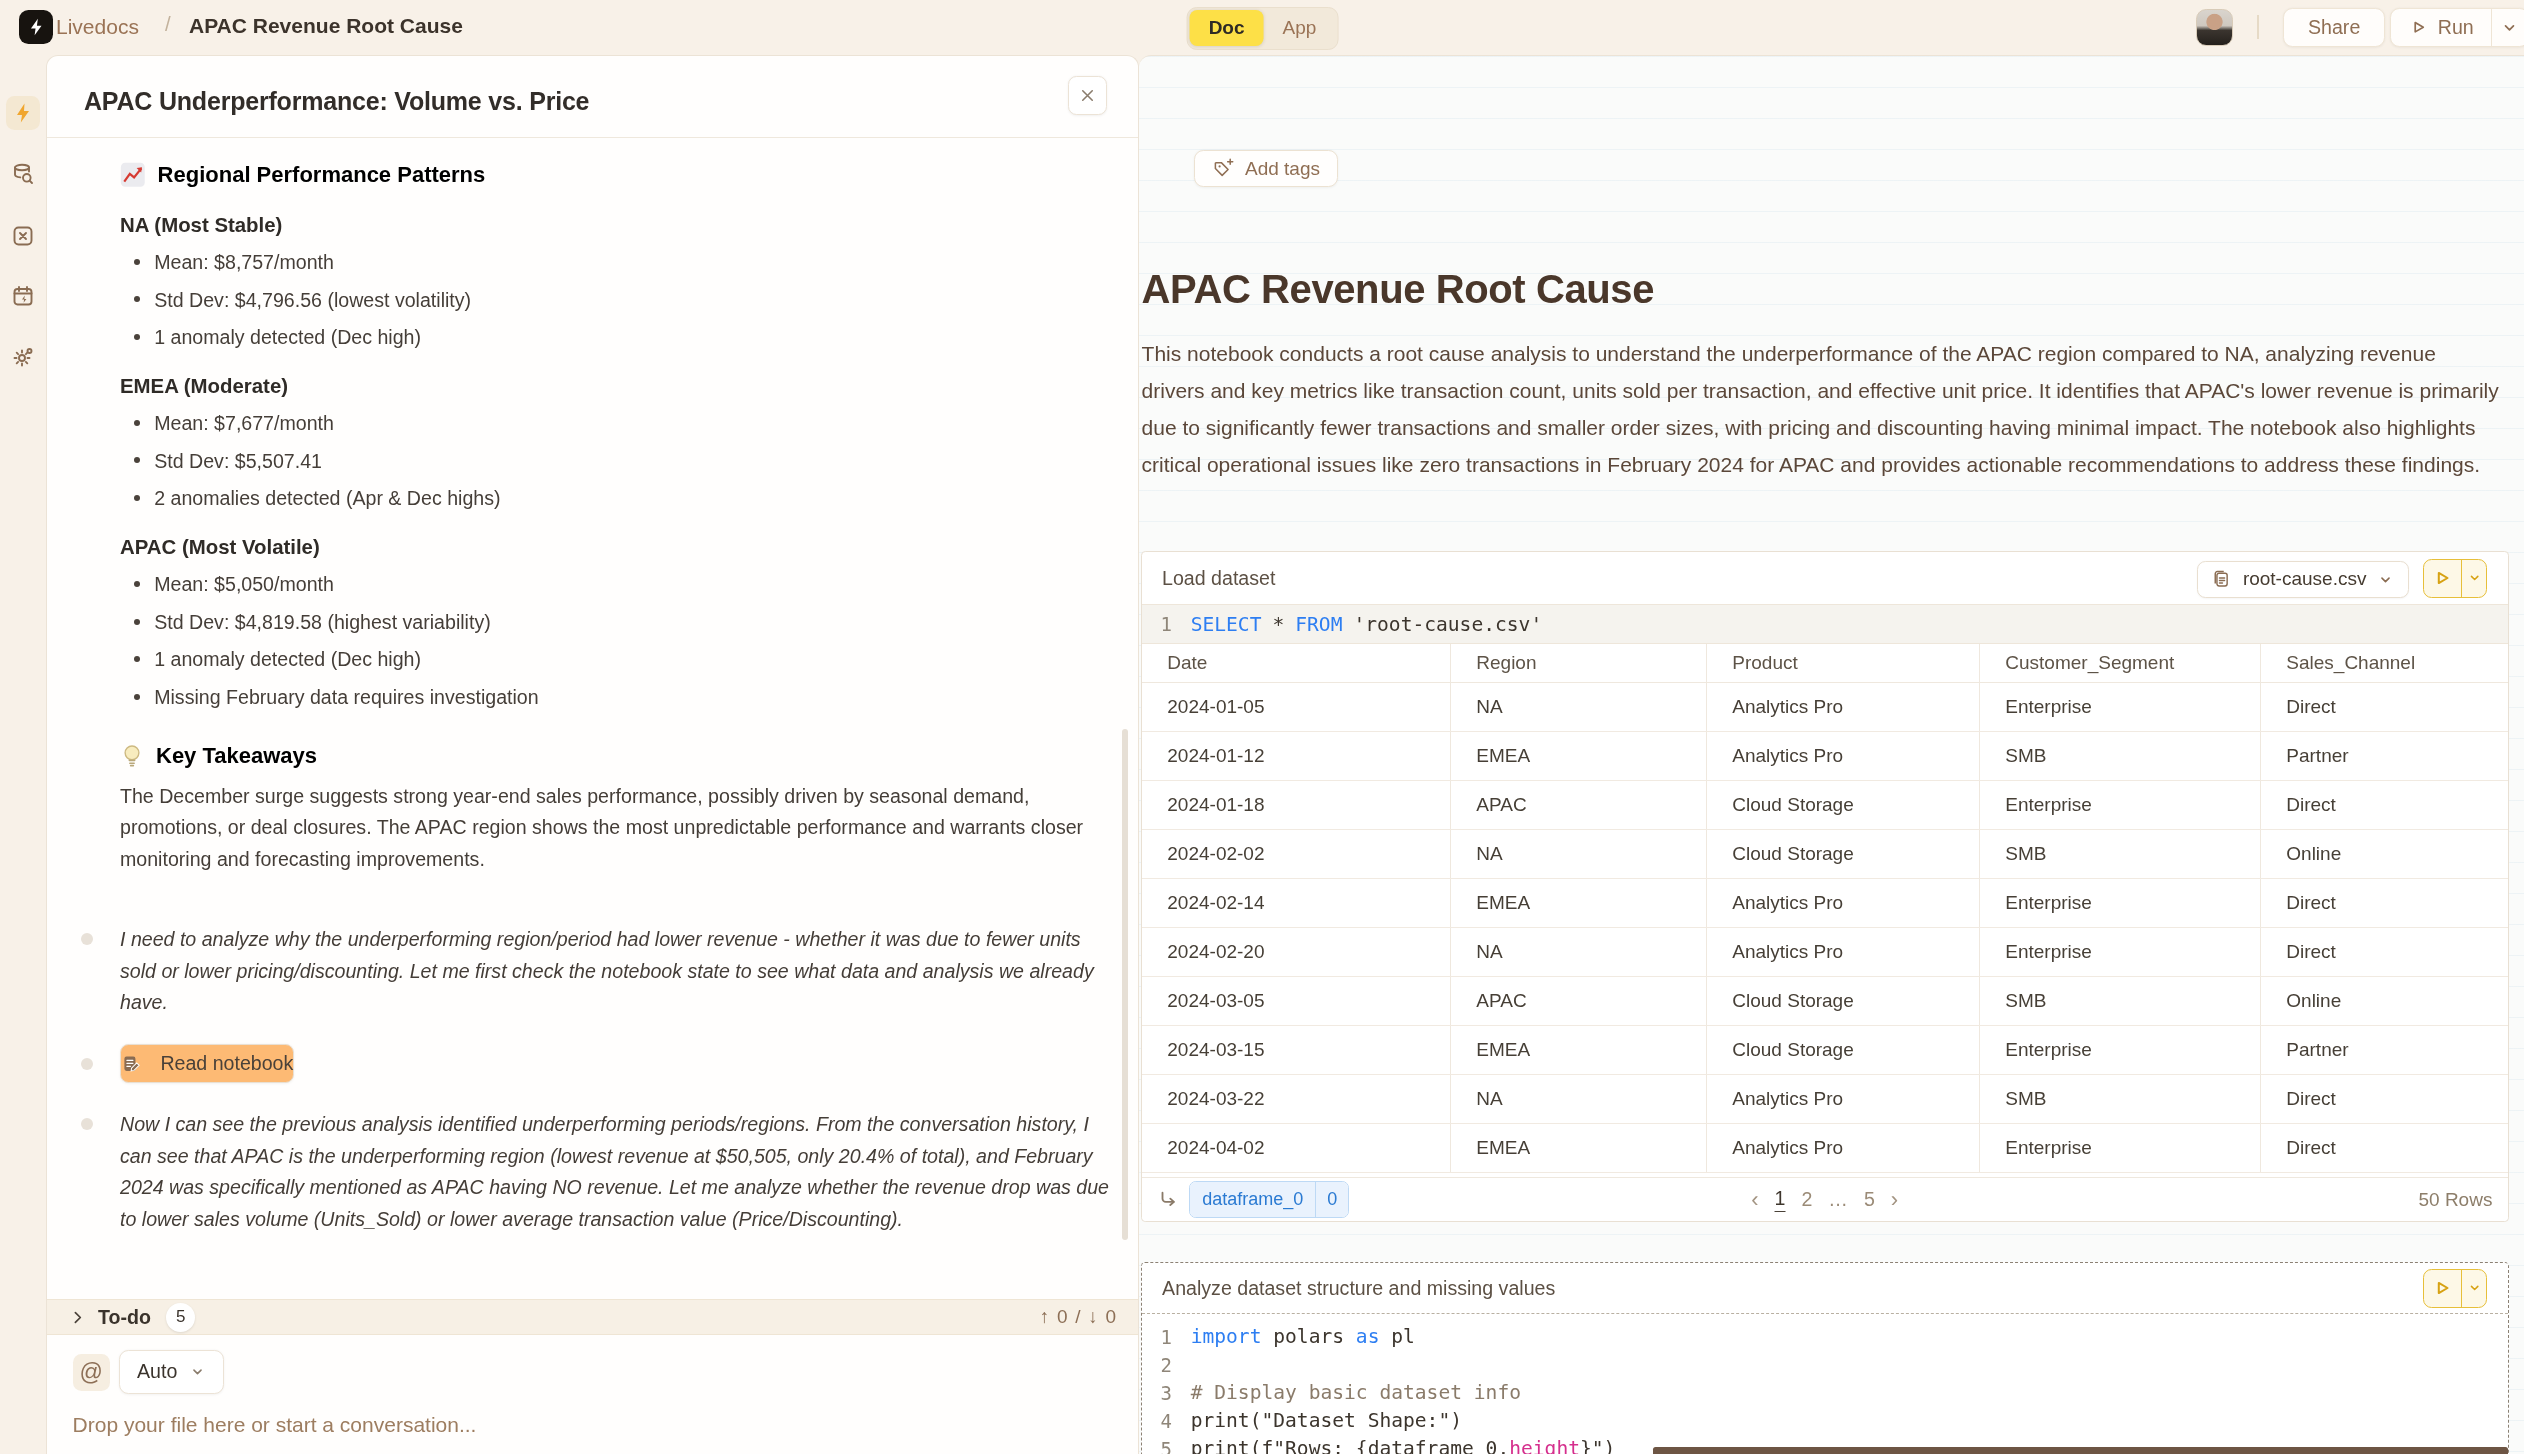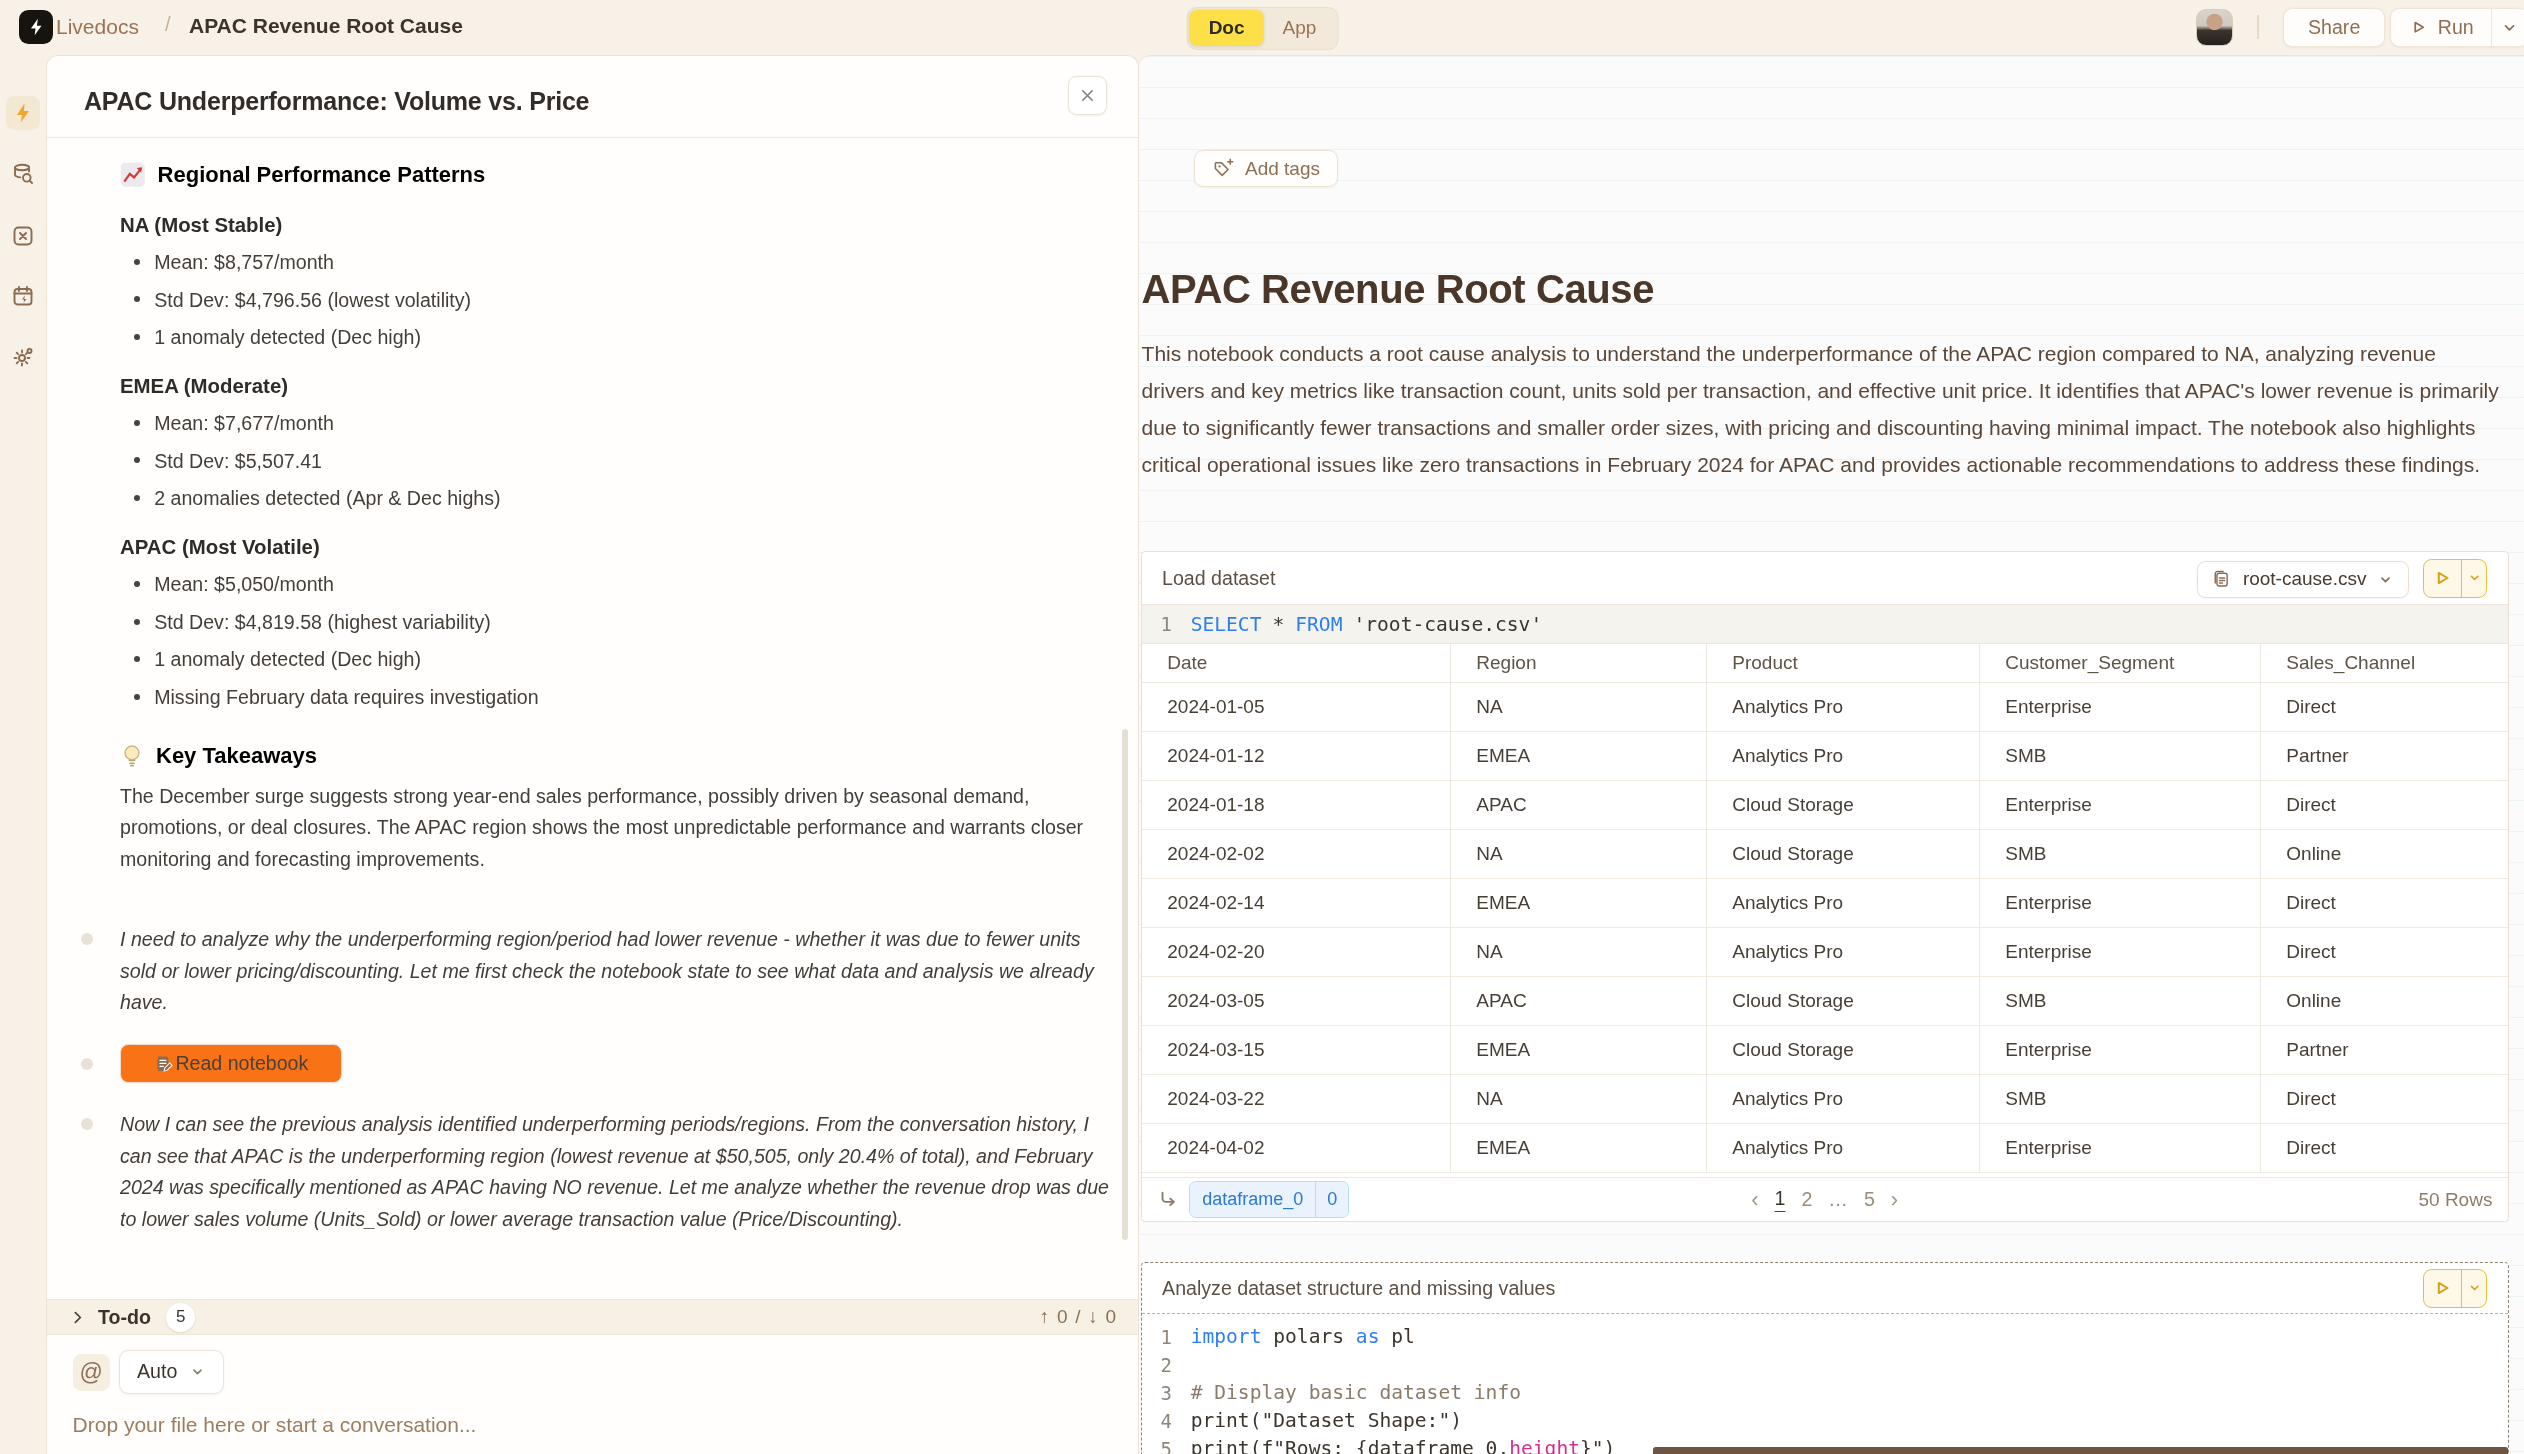--- a/index.html
+++ b/index.html
@@ -63,22 +63,22 @@
   .sec-h4 { font-size:20.4px; font-weight:700; color:#2f2b27; margin:25.6px 0 13.6px; }
   ul.metrics { list-style:none; margin:0; padding:0 0 0 10.2px; }
   ul.metrics li { position:relative; font-size:19.6px; color:#453e38; margin:14.5px 0; padding-left:24px; }
   ul.metrics li::before { content:""; position:absolute; left:3.4px; top:7.7px; width:6px; height:6px;
                           border-radius:50%; background:#4a423b; }
   .takeaways-body { font-size:19.6px; line-height:31.5px; color:#443d37; margin:0; width:997px; }
   .message { position:relative; font-size:19.6px; line-height:31.5px; color:#443d37; width:997px; margin-top:49px;font-style:italic; }
   .msg-dot { position:absolute; left:-39px; top:8.5px; width:12px; height:12px; border-radius:50%;
              background:#e8e1d8; }
   .read-btn-row { position:relative; margin-top:25.6px; }
-  .read-btn { display:inline-flex; align-items:center; gap:1px; height:39px; padding:0 33px;
-              background:#f97316; border:0.9px solid #e9e0d3; border-radius:8.5px;
+  .read-btn { display:inline-flex; align-items:center; gap:19px; height:39px; padding:0 0;
+              background:#fdba74; border:0.9px solid #e9e0d3; border-radius:8.5px;
               box-shadow:0 0.9px 2.6px rgba(0,0,0,.05); font-size:19.6px; color:#4a4139; }
   .todo-bar { position:absolute; left:0; right:0; bottom:120px; height:36px; background:#f7f0e5;
               border-top:0.9px solid #efe5d4; border-bottom:0.9px solid #efe5d4;
               display:flex; align-items:center; padding:0 22px; }
   .todo-label { font-size:19.6px; font-weight:700; color:#3a332c; margin-left:12px; }
   .todo-badge { margin-left:15.3px; min-width:29px; height:29px; padding:0 5.1px; border-radius:14.5px;
                 background:#fff; box-shadow:0 0.9px 2.6px rgba(0,0,0,.10); display:flex; align-items:center;
                 justify-content:center; font-size:17px; color:#3a332c; }
   .todo-counts { margin-left:auto; display:flex; align-items:center; gap:7.7px; font-size:19px; color:#8d6f56; }
   .composer { position:absolute; left:0; right:0; bottom:0; height:120px; background:#fffefd;

